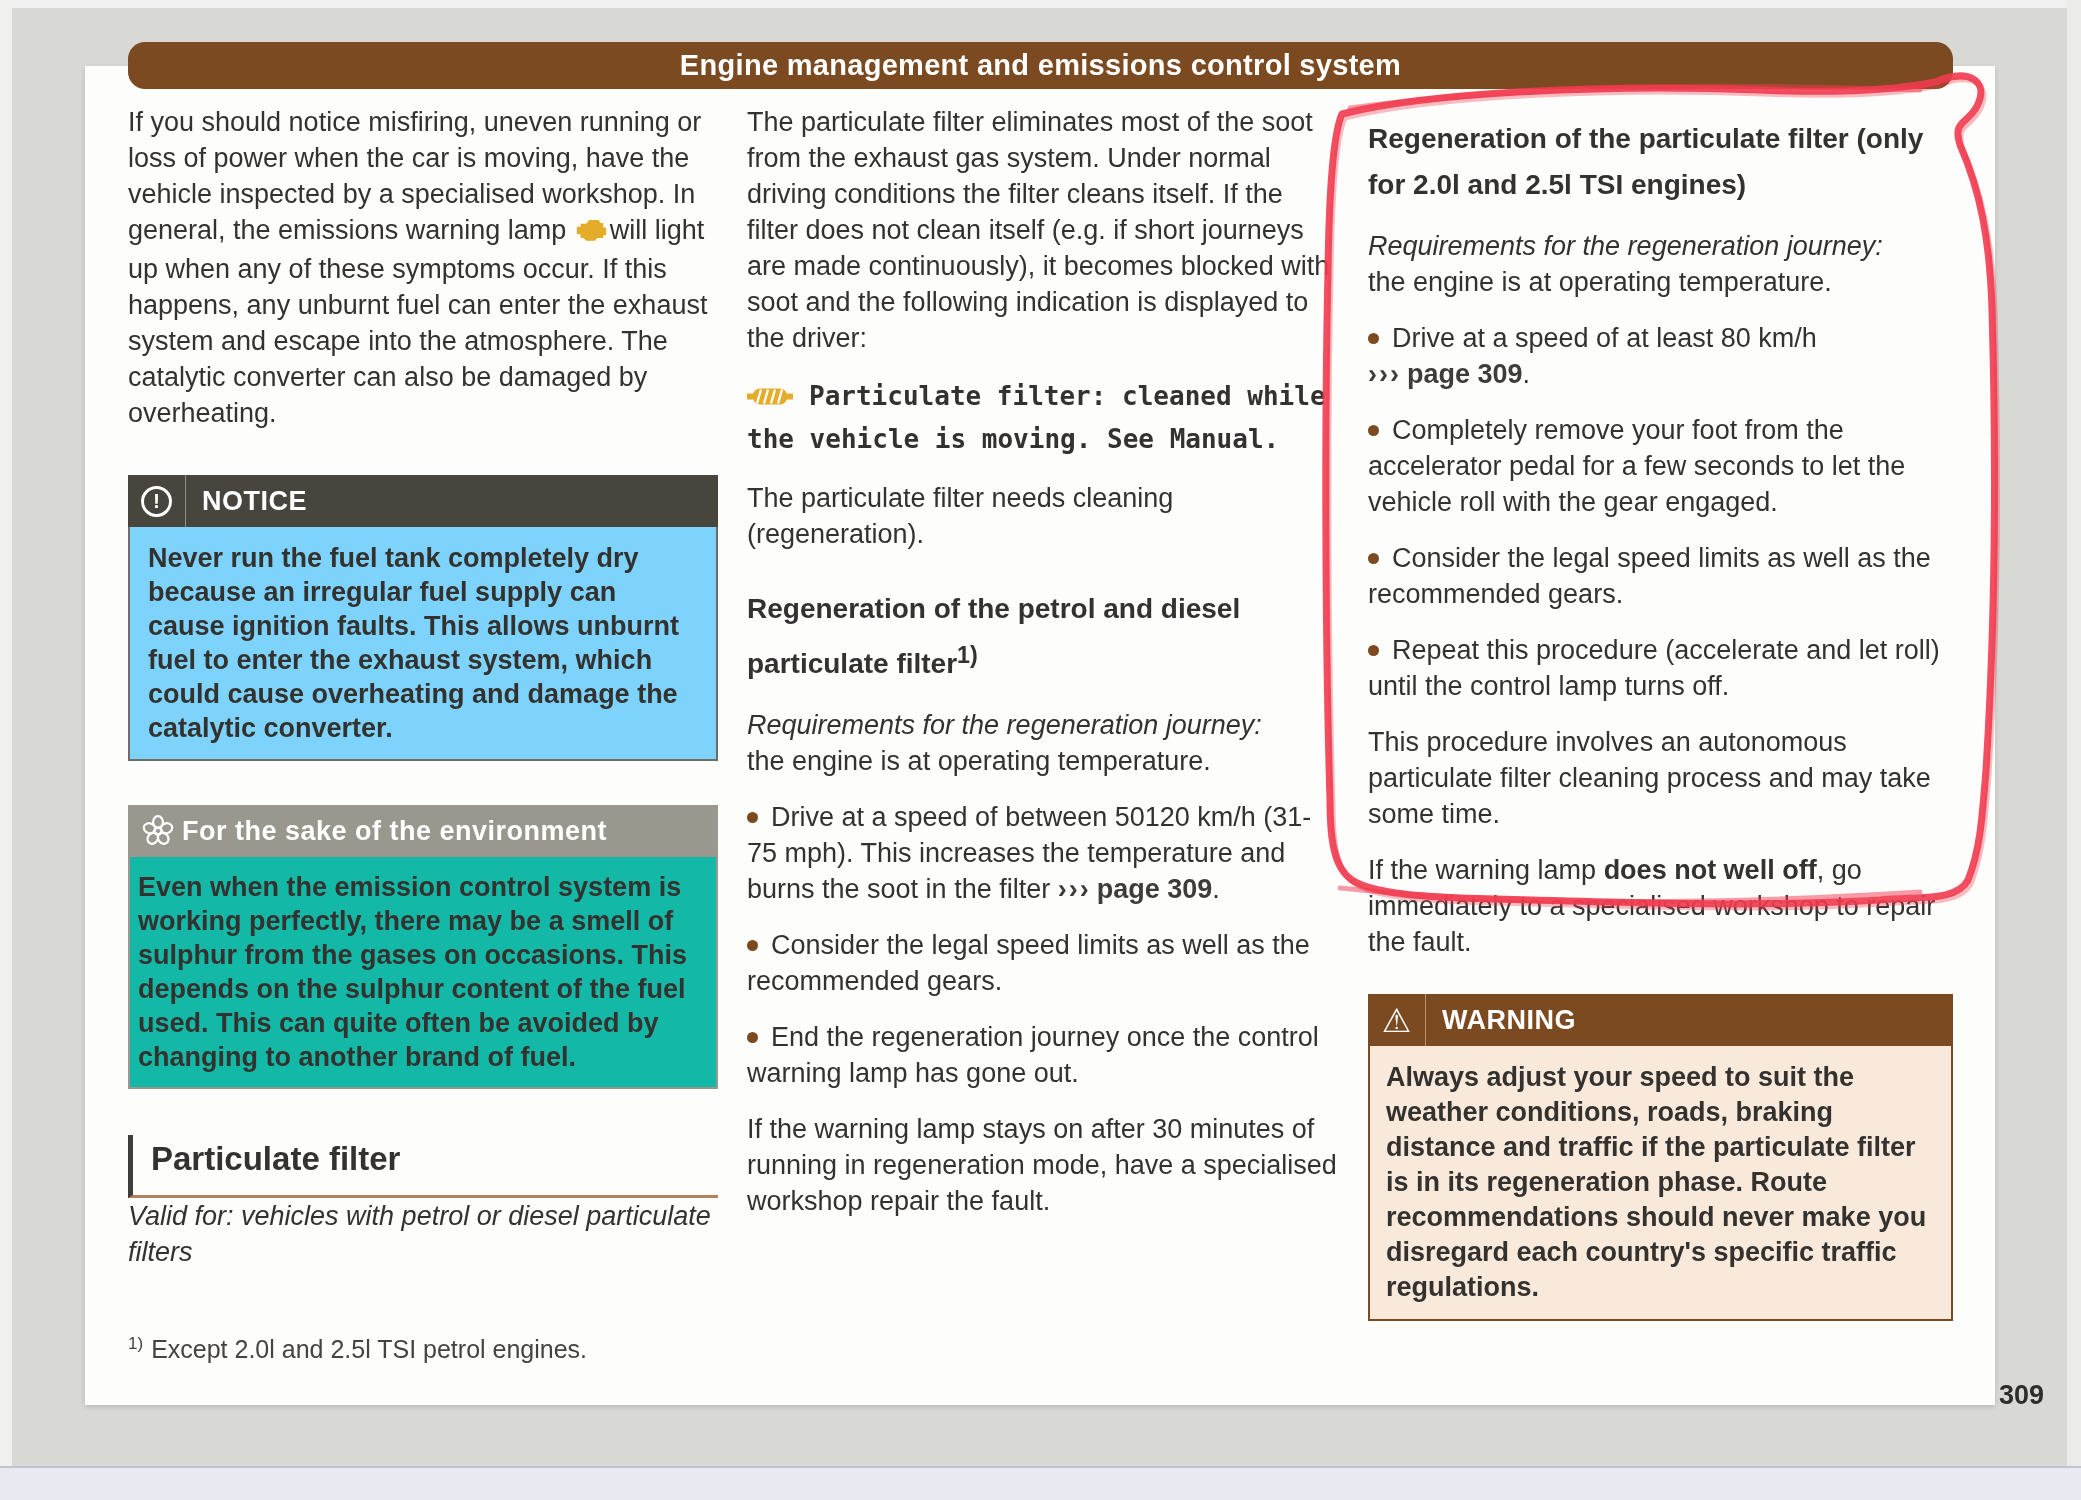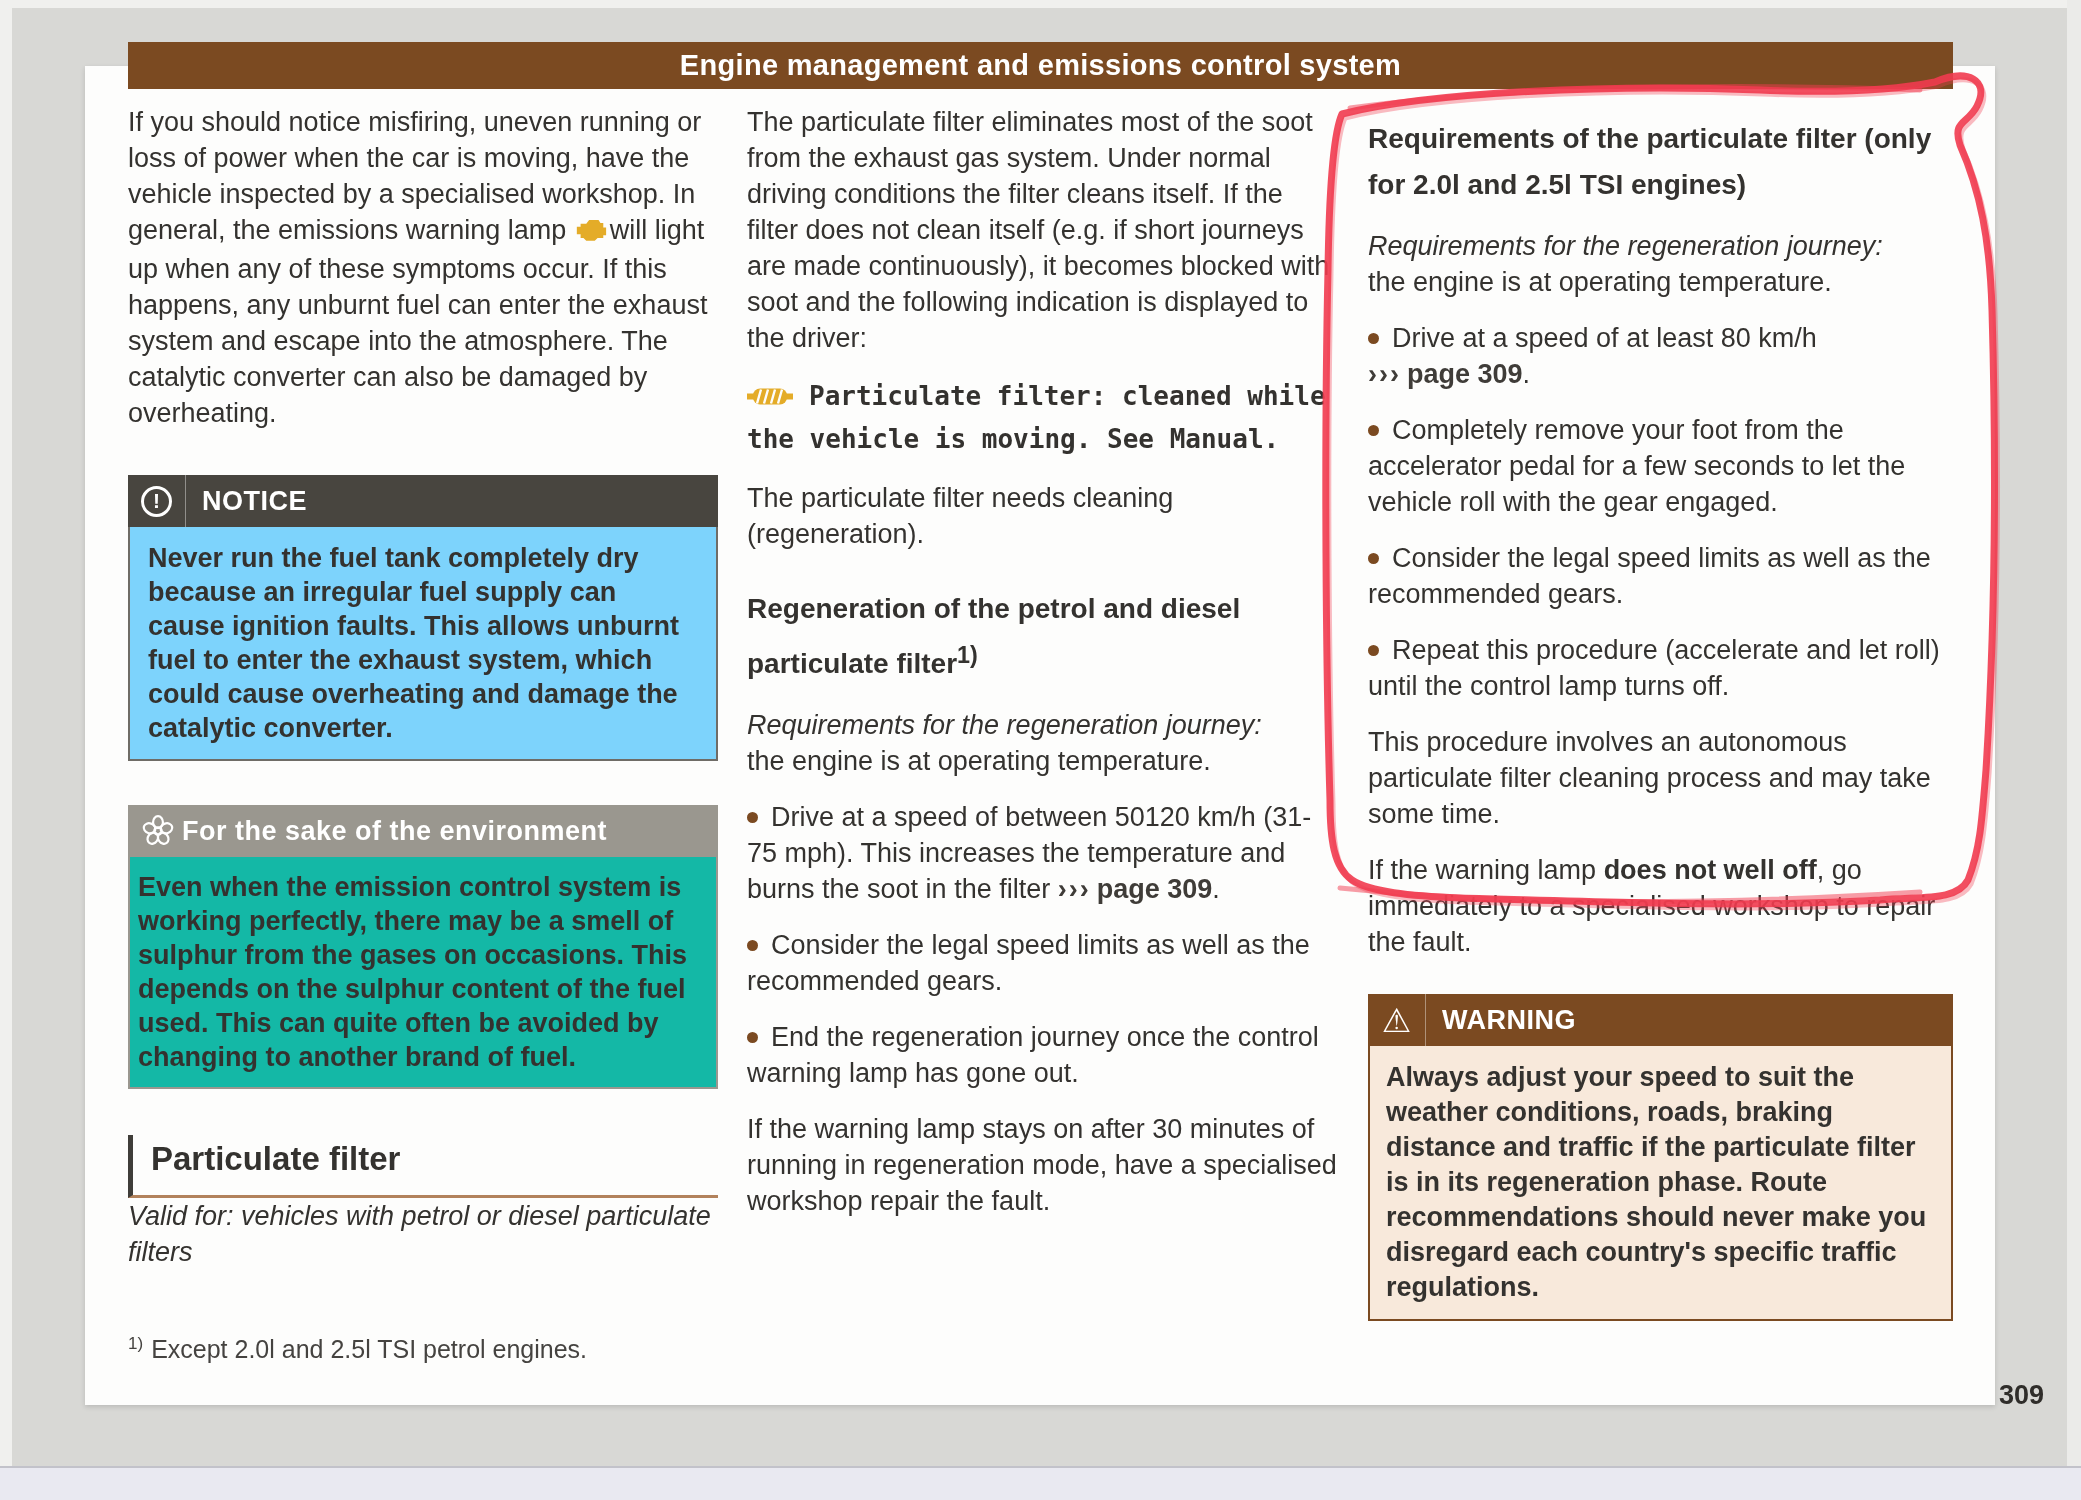--- a/index.html
+++ b/index.html
@@ -13,21 +13,21 @@
   .frame-top{position:absolute;left:0;top:0;width:100%;height:8px;background:#f0f0ee;}
   .frame-left{position:absolute;left:0;top:0;width:12px;height:100%;background:#f0f0ee;}
   .frame-right{position:absolute;right:0;top:0;width:14px;height:100%;background:#ebebe9;}
   .page{
     position:absolute;left:85px;top:66px;width:1910px;height:1339px;
     background:#fdfdfc; box-shadow:0 2px 5px rgba(0,0,0,.14);
   }
   .titlebar{
     position:absolute;left:128px;top:42px;width:1825px;height:47px;
     background:#7b4a21;color:#fff;display:flex;align-items:center;justify-content:center;
-    font-size:29px;font-weight:bold;letter-spacing:.3px;
+    font-size:29px;font-weight:bold;letter-spacing:.3px;border-radius:17px;
   }
   .col{position:absolute;top:104px;font-size:27px;line-height:36px;}
   .col1{left:128px;width:590px;}
   .col2{left:747px;width:592px;}
   .col3{left:1368px;width:585px;top:112px;}
   .col p{margin:0 0 20px 0;}
 
   .mil{display:inline-block;vertical-align:-3px;margin:0 2px 0 0;}
   .dot{display:inline-block;width:11px;height:11px;border-radius:50%;background:#7b4a21;margin-right:13px;vertical-align:3px;}
   .bullet{margin-bottom:16px;}
@@ -142,21 +142,21 @@
     <p class="bullet"><span class="dot"></span><span>Drive at a speed of between 50120 km/h (31-75 mph). This increases the temperature and burns the soot in the filter </span><span class="ref"><span class="arrows">›››</span><span>page 309</span></span><span>.</span></p>
 
     <p class="bullet"><span class="dot"></span><span>Consider the legal speed limits as well as the recommended gears.</span></p>
 
     <p class="bullet"><span class="dot"></span><span>End the regeneration journey once the control warning lamp has gone out.</span></p>
 
     <p>If the warning lamp stays on after 30 minutes of running in regeneration mode, have a specialised workshop repair the fault.</p>
   </div>
 
   <div class="col col3">
-    <h3 class="subhead">Requirements of the particulate filter (only for 2.0l and 2.5l TSI engines)</h3>
+    <h3 class="subhead">Regeneration of the particulate filter (only for 2.0l and 2.5l TSI engines)</h3>
 
     <p><span class="it">Requirements for the regeneration journey:</span><br><span>the engine is at operating temperature.</span></p>
 
     <p class="bullet"><span class="dot"></span><span>Drive at a speed of at least 80 km/h</span><br><span class="ref"><span class="arrows">›››</span><span>page 309</span></span><span>.</span></p>
 
     <p class="bullet"><span class="dot"></span><span>Completely remove your foot from the accelerator pedal for a few seconds to let the vehicle roll with the gear engaged.</span></p>
 
     <p class="bullet"><span class="dot"></span><span>Consider the legal speed limits as well as the recommended gears.</span></p>
 
     <p class="bullet"><span class="dot"></span><span>Repeat this procedure (accelerate and let roll) until the control lamp turns off.</span></p>

